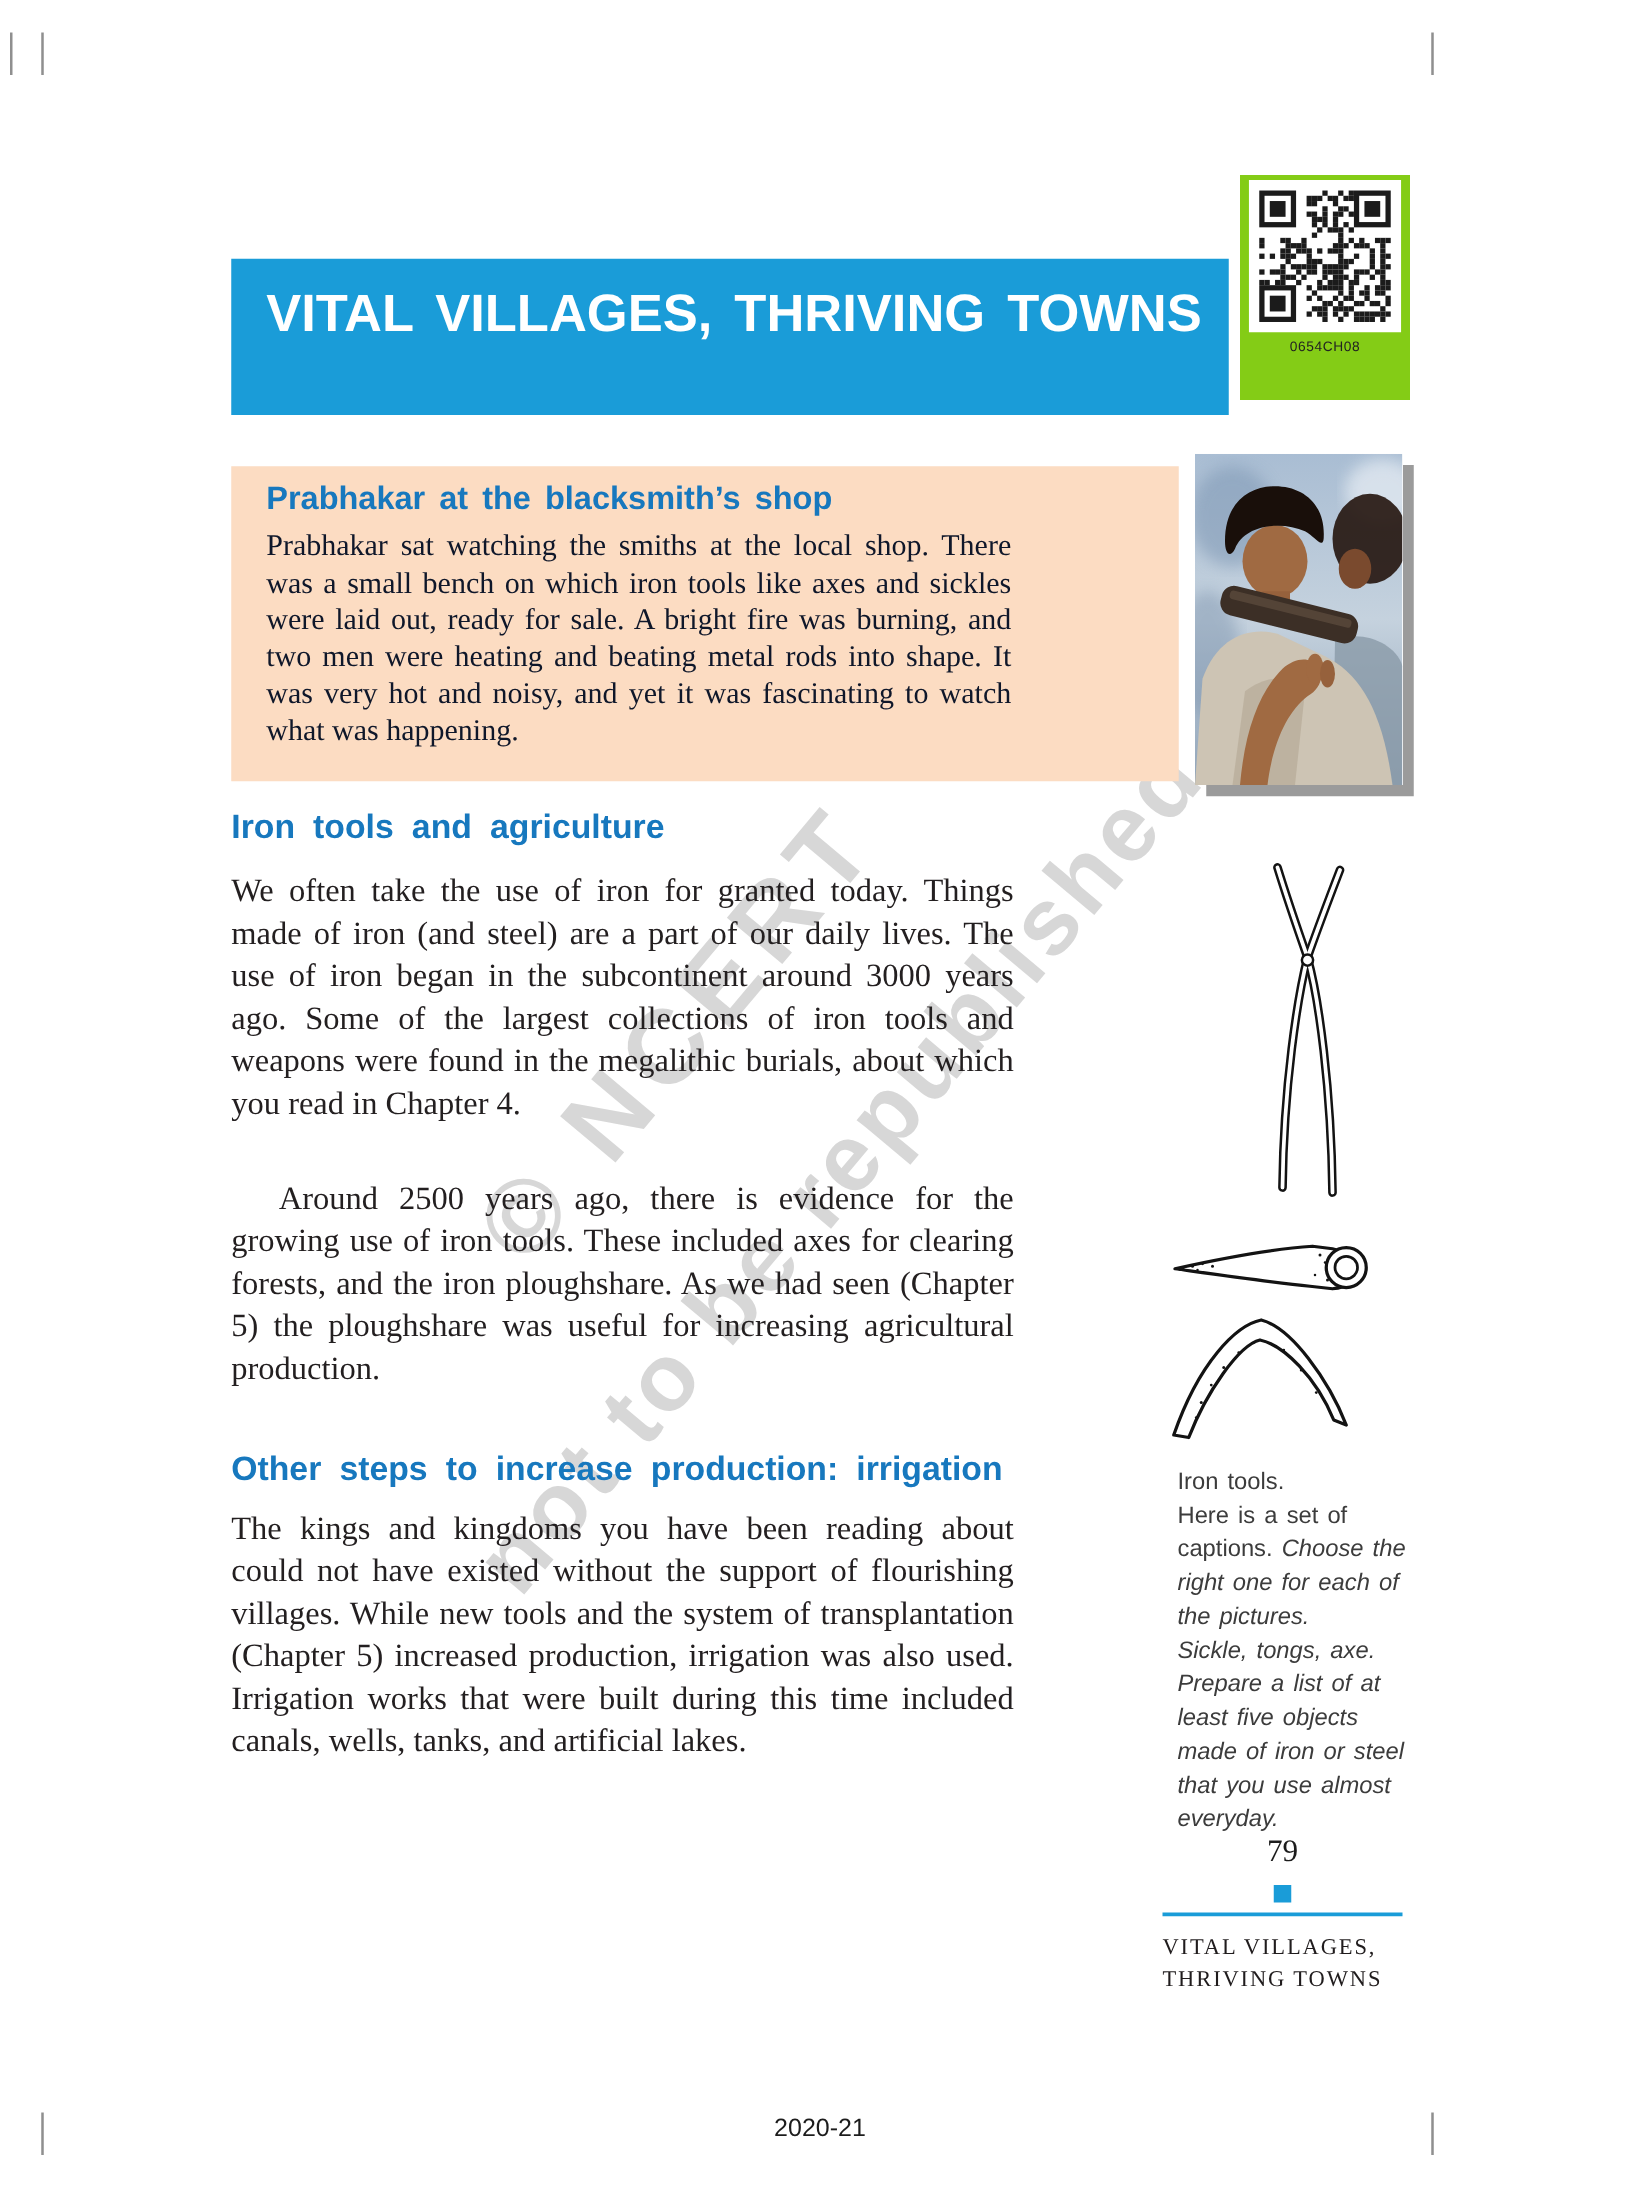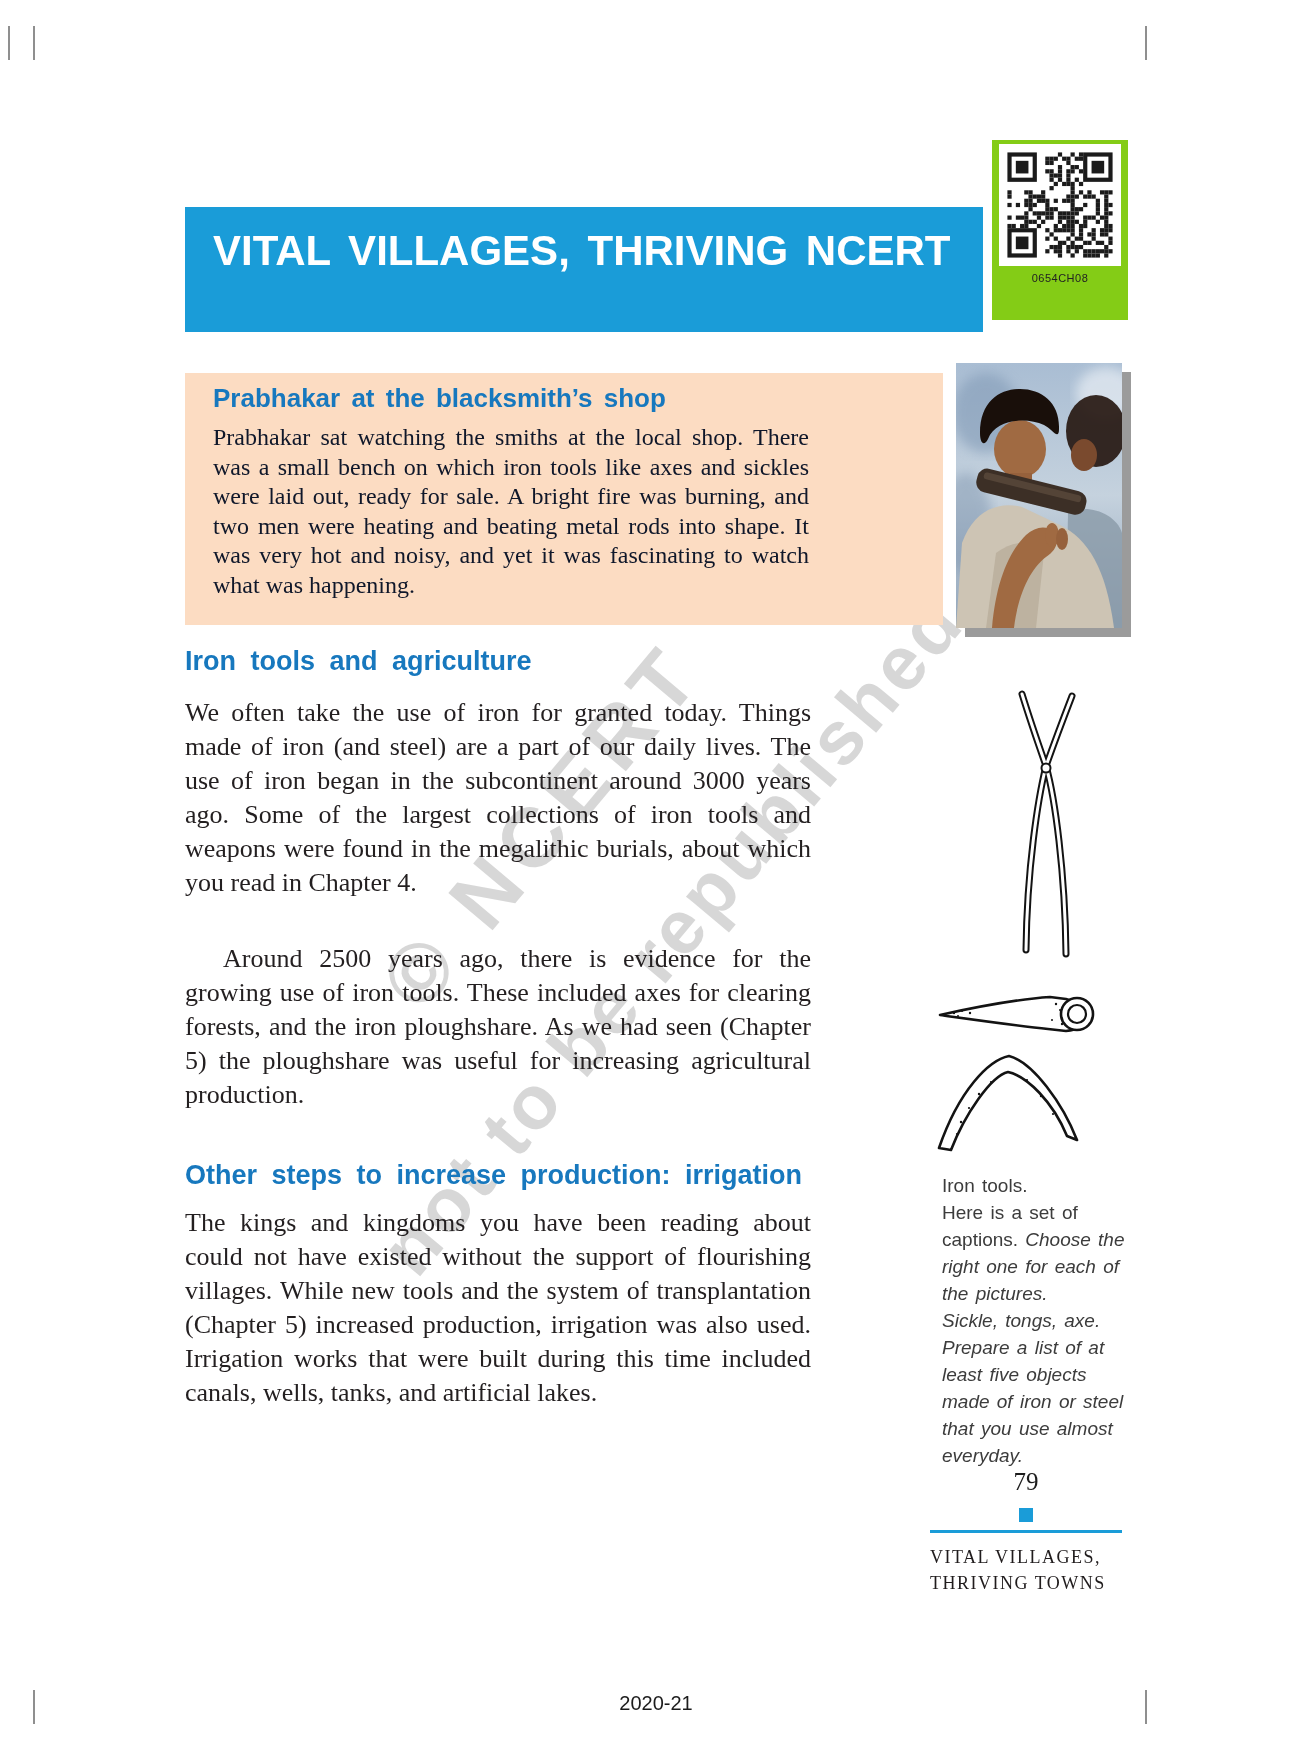--- a/index.html
+++ b/index.html
@@ -111,21 +111,21 @@
   <div class="cropmark" style="left:1145px;top:26px;width:2px;height:34px;"></div>
   <div class="cropmark" style="left:33px;top:1690px;width:2px;height:34px;"></div>
   <div class="cropmark" style="left:1145px;top:1690px;width:2px;height:34px;"></div>
 
   <div class="watermark">
     <div class="wm1">© NCERT</div>
     <div class="wm2">not to be republished</div>
   </div>
 
   <div class="layer band">
-    <div class="chapter-title">VITAL VILLAGES, THRIVING NCERT</div>
+    <div class="chapter-title">VITAL VILLAGES, THRIVING TOWNS</div>
   </div>
 
   <div class="layer qr-panel">
     <svg id="qr-svg" width="122" height="122" viewBox="0 0 29 29">
         <rect width="29" height="29" fill="#fff"></rect>
         <rect x="14" y="2" width="1" height="1" fill="#1b1b1b"></rect>
         <rect x="17" y="2" width="1" height="1" fill="#1b1b1b"></rect>
         <rect x="19" y="2" width="1" height="1" fill="#1b1b1b"></rect>
         <rect x="11" y="3" width="1" height="1" fill="#1b1b1b"></rect>
         <rect x="12" y="3" width="1" height="1" fill="#1b1b1b"></rect>

